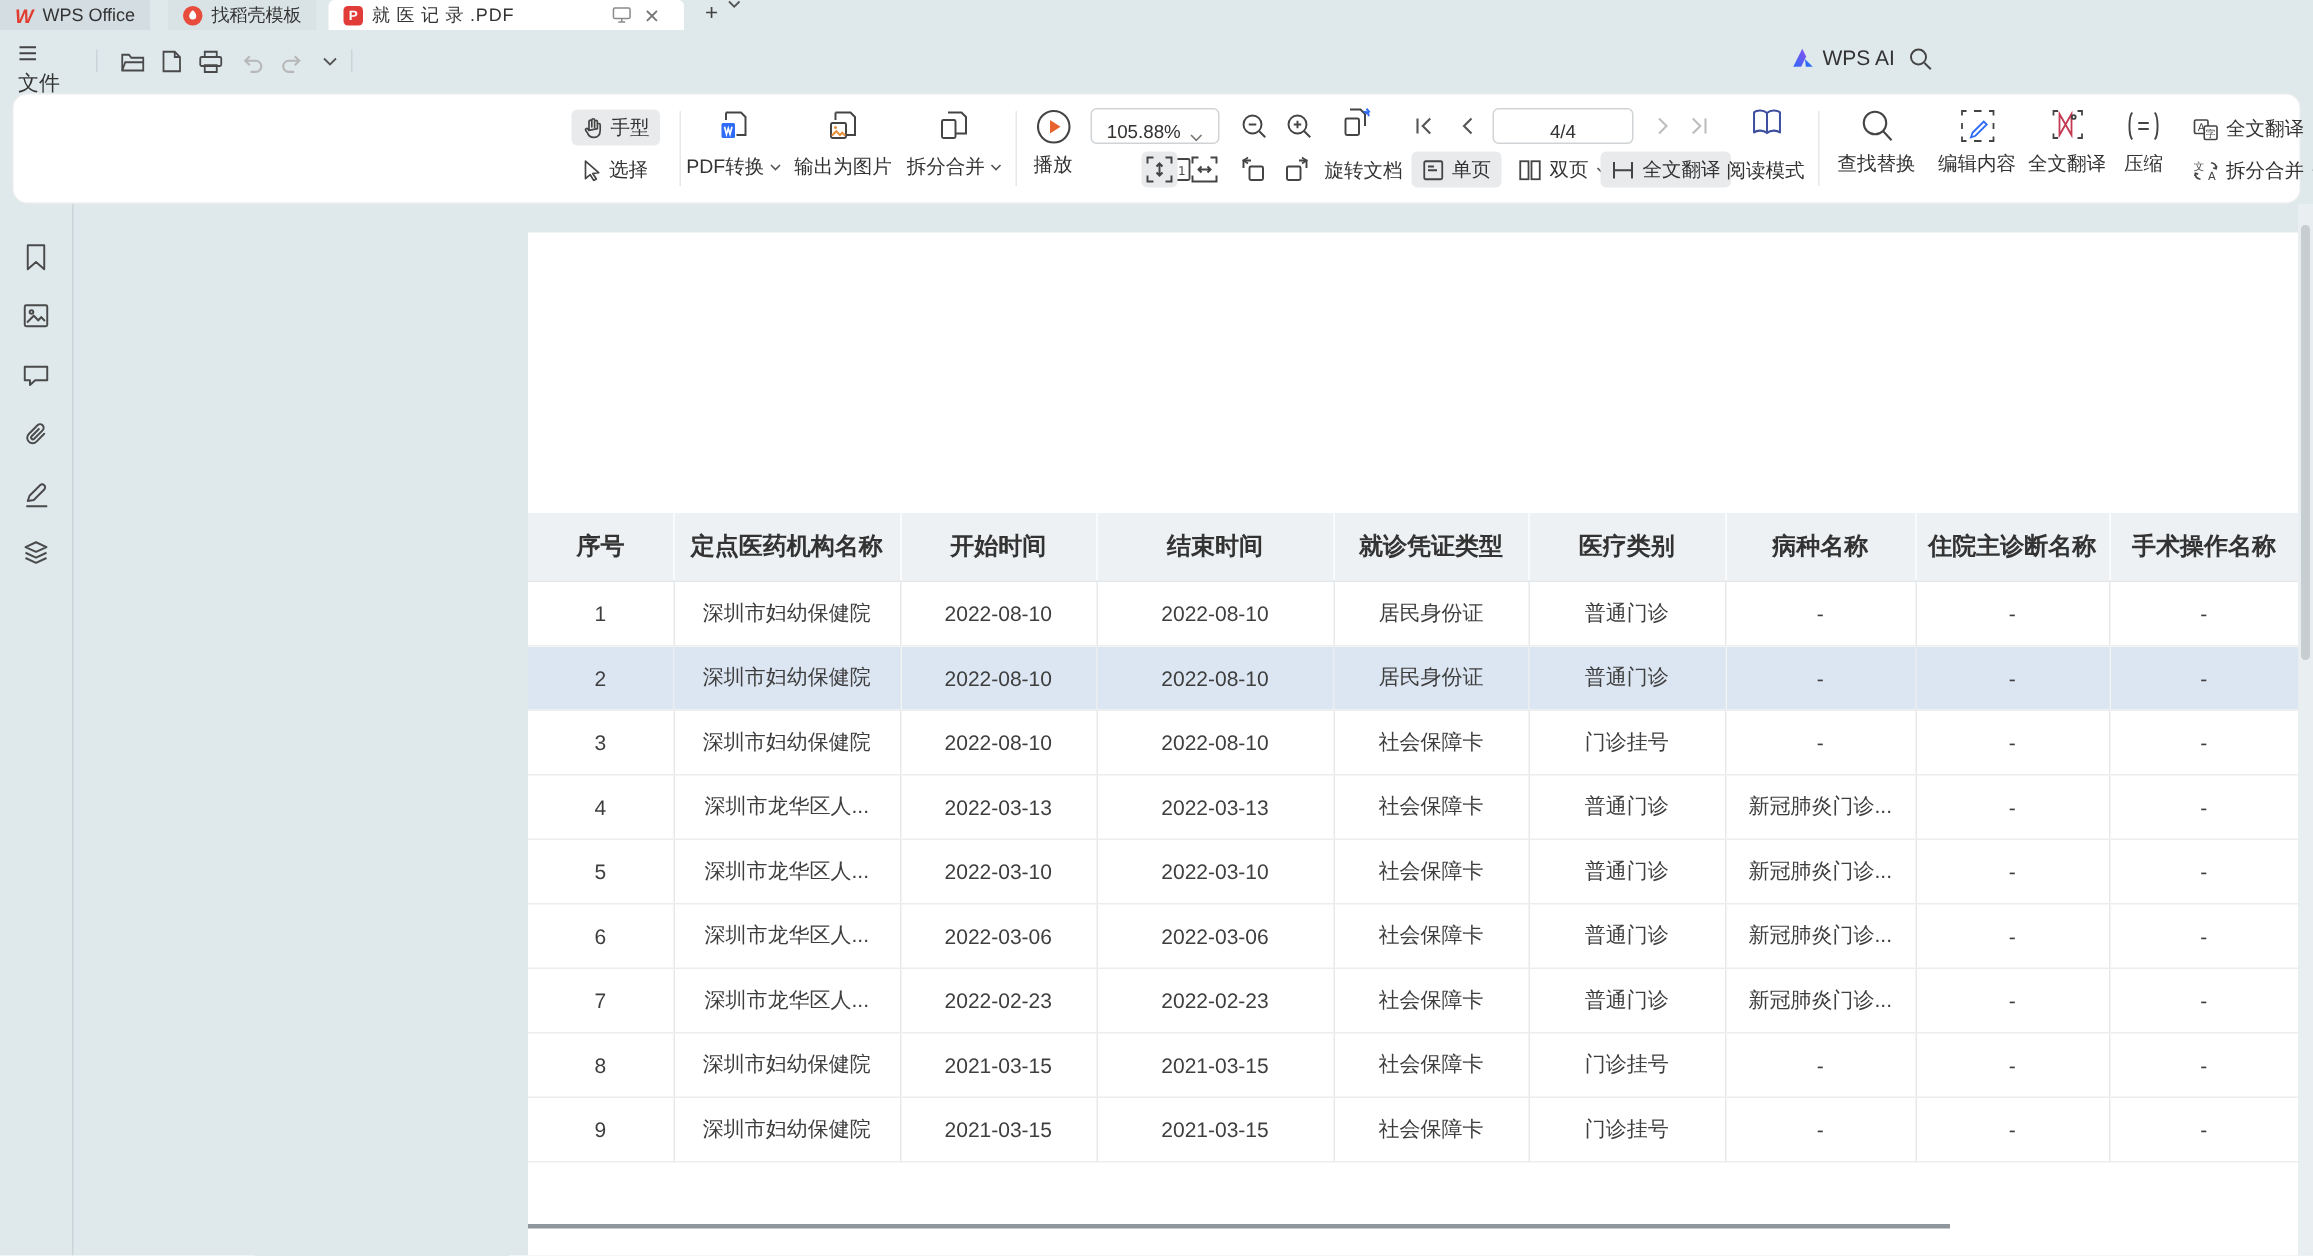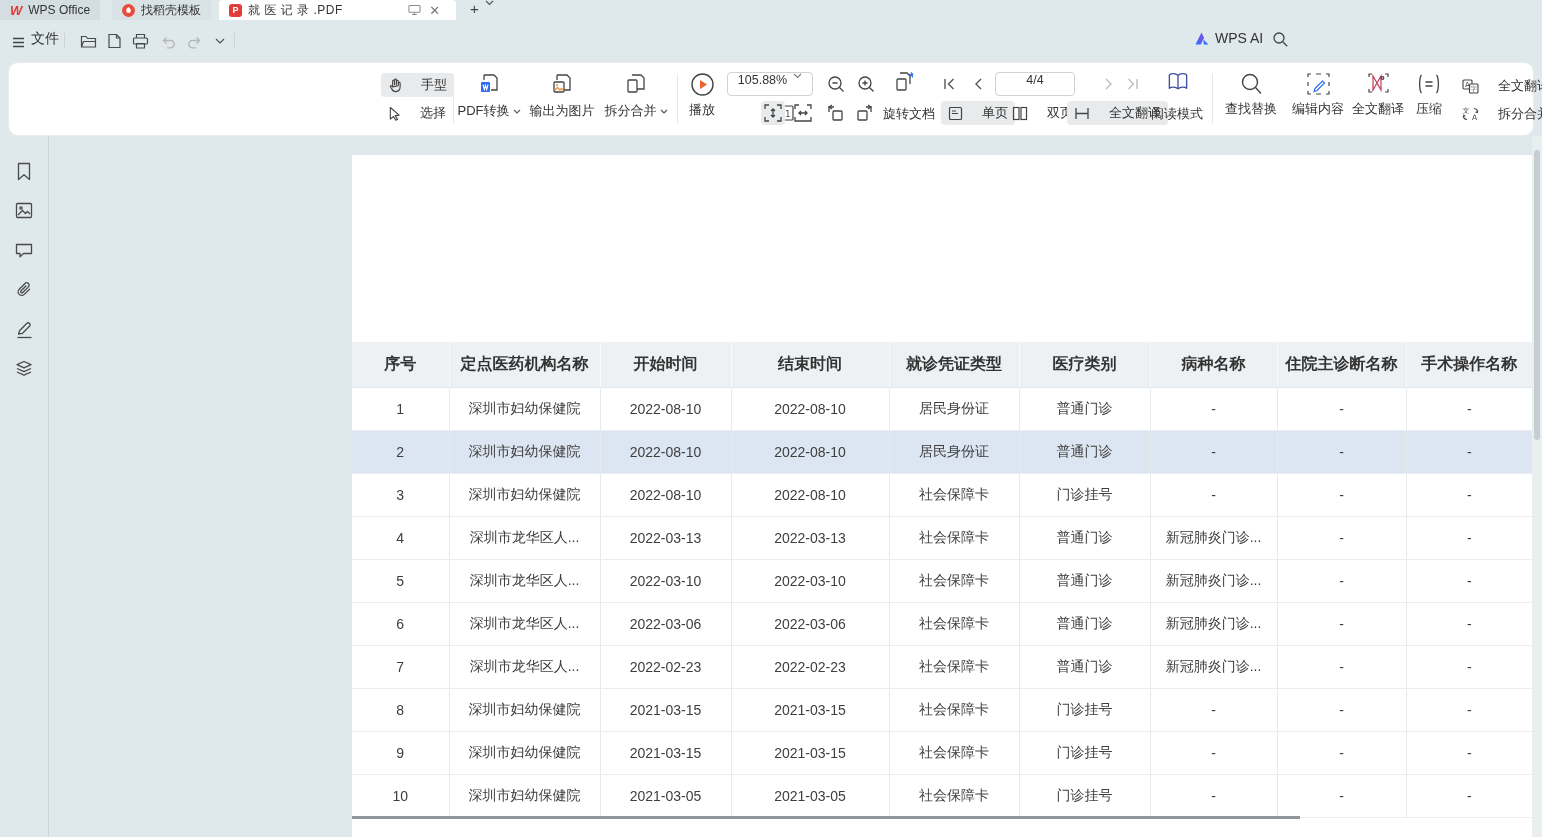--- a/index.html
+++ b/index.html
@@ -26,48 +26,48 @@
     color:#fff; font-size:9px; font-weight:bold; display:flex; align-items:center;
     justify-content:center; }
   .tab-tools { margin-left:auto; display:flex; align-items:center; gap:8px; padding-right:6px; }
   .tab .title { letter-spacing:0.5px; }
   .xbtn { color:#777; font-size:13px; line-height:1; }
   .plusbtn { font-size:15px; color:#444; margin-left:14px; }
   .newtab-chev { margin-left:6px; }
 
   
   .menubar { position:absolute; left:0; top:20px; width:100%; height:40px; }
-  .file-btn { position:absolute; left:12px; top:10px; display:flex; align-items:flex-end;
-    gap:6px; font-size:14px; color:#333; }
+  .file-btn { position:absolute; left:12px; top:10px; display:flex; align-items:flex-start;
+    gap:6px; font-size:14px; color:#333;flex-direction:column; }
   .mb-sep { position:absolute; top:13px; width:1px; height:15px; background:#ccd4d7; }
   .qbtn { position:absolute; top:11px; width:20px; height:20px; display:flex;
     align-items:center; justify-content:center; }
   .menus { position:absolute; left:738px; top:0; height:40px; display:flex; gap:29px;
     align-items:center; }
   .menu-item { font-size:14px; color:#3a3a3a; position:relative; cursor:default; }
   .menu-item.active { color:#c7362f; }
   .menu-item.active::after { content:""; position:absolute; left:0; right:0;
     bottom:-10px; height:3px; background:#c7362f; }
   .ai-entry { position:absolute; left:1194px; top:10px; display:flex; align-items:center;
     gap:5px; font-size:14px; color:#333; }
   .search-entry { position:absolute; left:1272px; top:11px; }
 
   
   .ribbon { position:absolute; left:8px; top:62px; width:1526px; height:74px;
     background:#fff; border:1px solid #e9eced; border-radius:10px; }
   .rab { position:absolute; }
   .divider { position:absolute; top:11px; width:1px; height:50px; background:#e8e8e8; }
-  .tool-row { display:flex; align-items:center; gap:19px; font-size:13px; color:#333;
+  .tool-row { display:flex; align-items:center; gap:5px; font-size:13px; color:#333;
     height:24px; padding:0 7px; border-radius:4px; white-space:nowrap;text-align:center; }
   .tool-row.sel { background:#e8eaeb; }
   .bigbtn { display:flex; flex-direction:column; align-items:center; gap:4px;
     font-size:13px; color:#333; white-space:nowrap; }
   .bigbtn .cap { display:flex; align-items:center; gap:3px; }
   .box-input { height:24px; border:1px solid #cfd3d5; border-radius:4px; background:#fff;
-    display:flex; align-items:flex-start; justify-content:center; font-size:12.5px; color:#333;
+    display:flex; align-items:flex-end; justify-content:center; font-size:12.5px; color:#333;
     gap:6px; }
   .icon24 { width:24px; height:24px; display:flex; align-items:center; justify-content:center;
     border-radius:4px; }
   .icon24.sel { background:#e8eaeb; }
 
   
   .sidebar { position:absolute; left:0; top:136px; width:49px; height:701px;
     border-right:1px solid #cbd6da; }
   .sb-ic { position:absolute; left:13px; width:22px; height:22px; display:flex;
     align-items:center; justify-content:center; }
@@ -350,21 +350,21 @@
   <div class="rab icon24" style="left:928px; top:9px;">
     <svg width="14" height="14" viewBox="0 0 14 14" fill="none" stroke="#555" stroke-width="1.4">
         <path d="M3 2v10M11.5 2 6.5 7l5 5"></path>
       </svg>
   </div>
   <div class="rab icon24" style="left:956px; top:9px;">
     <svg width="11" height="14" viewBox="0 0 11 14" fill="none" stroke="#555" stroke-width="1.4">
         <path d="M9 2 4 7l5 5"></path>
       </svg>
   </div>
-  <div class="rab box-input" style="left:986px; top:9px; width:80px;">
+  <div class="rab box-input" style="left:986px; top:9px; width:94px;">
     <span>4/4</span>
   </div>
   <div class="rab icon24" style="left:1088px; top:9px;">
     <svg width="11" height="14" viewBox="0 0 11 14" fill="none" stroke="#bdbdbd" stroke-width="1.4">
         <path d="M2 2l5 5-5 5"></path>
       </svg>
   </div>
   <div class="rab icon24" style="left:1112px; top:9px;">
     <svg width="14" height="14" viewBox="0 0 14 14" fill="none" stroke="#bdbdbd" stroke-width="1.4">
         <path d="M11 2v10M2.5 2l5 5-5 5"></path>
@@ -636,31 +636,20 @@
           <td>9</td>
           <td>深圳市妇幼保健院</td>
           <td>2021-03-15</td>
           <td>2021-03-15</td>
           <td>社会保障卡</td>
           <td>门诊挂号</td>
           <td>-</td>
           <td>-</td>
           <td>-</td>
         </tr>
-        <tr>
-          <td>10</td>
-          <td>深圳市妇幼保健院</td>
-          <td>2021-03-05</td>
-          <td>2021-03-05</td>
-          <td>社会保障卡</td>
-          <td>门诊挂号</td>
-          <td>-</td>
-          <td>-</td>
-          <td>-</td>
-        </tr>
       </tbody>
   </table>
   <div class="table-endline"></div>
 </div>
 
 <div class="vscroll">
   <div class="vthumb"></div>
 </div>
 
 </body></html>

